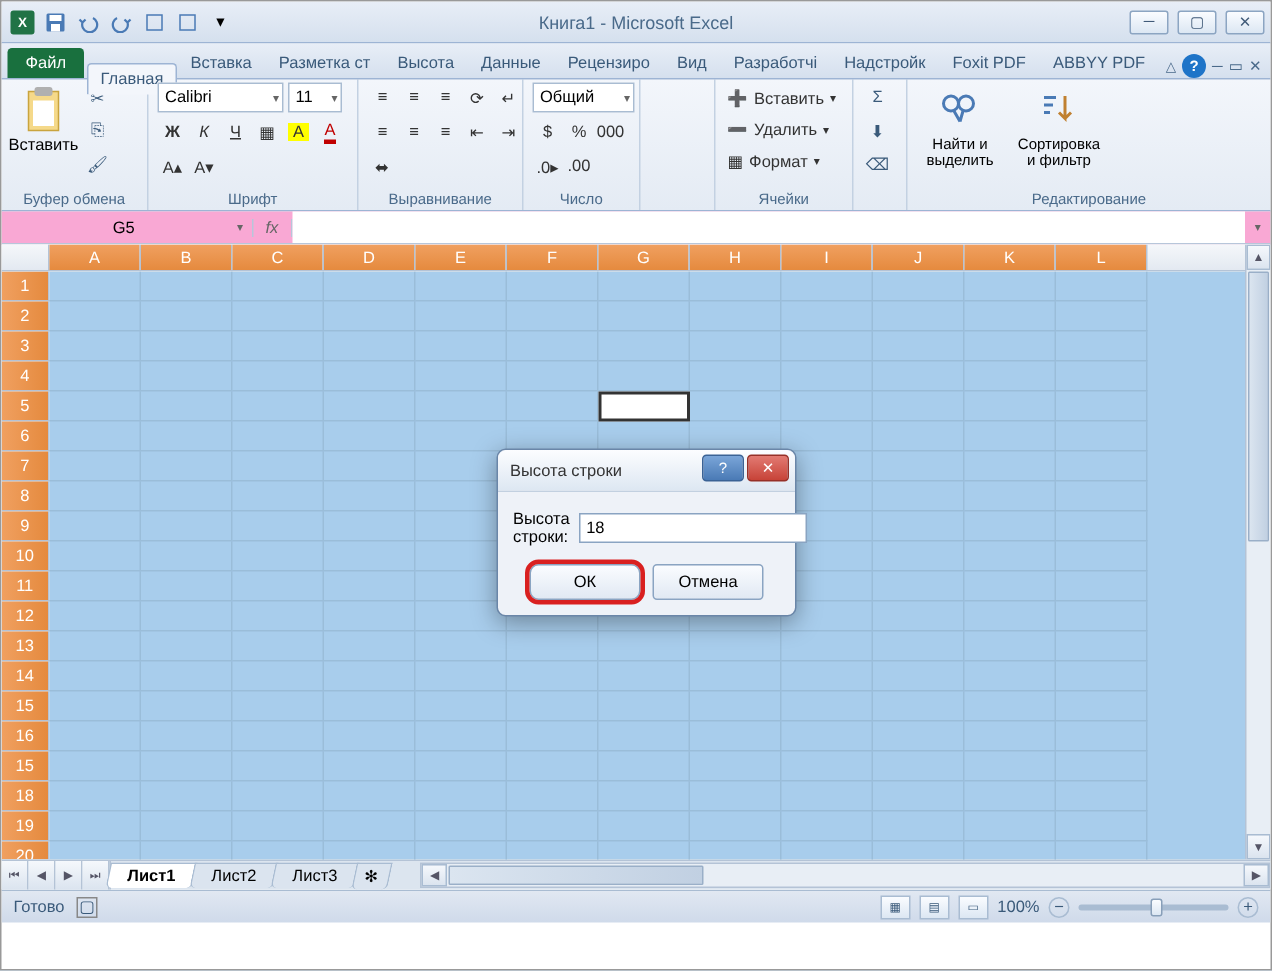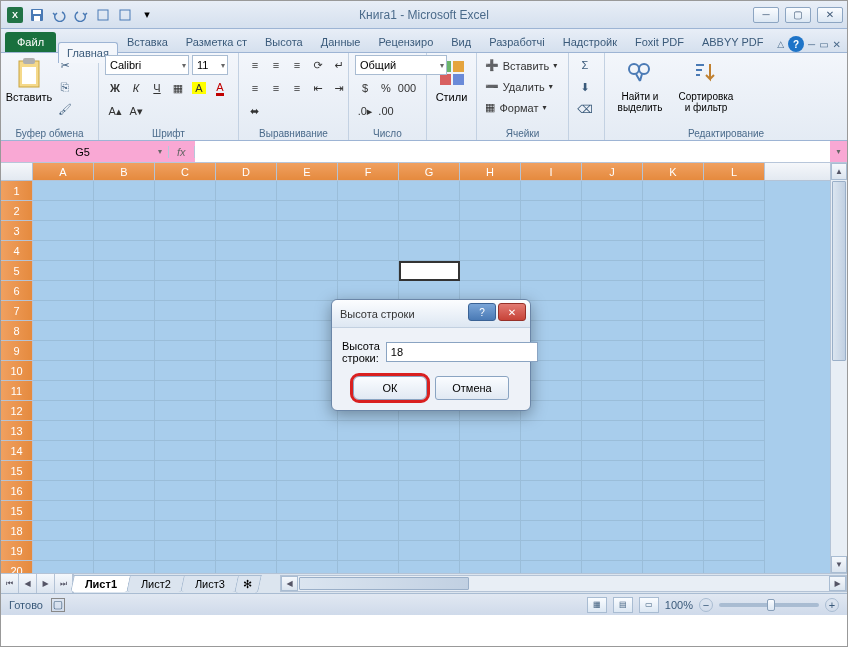--- a/index.html
+++ b/index.html
@@ -211,48 +211,35 @@
       </div>
       <div class="fmt-row">
         <div class="fmt-btn" style="width:auto;padding:0 4px">⬌</div>
       </div>
     </div>
     <div class="rgroup-label">Выравнивание</div>
   </div>
 
   <div class="rgroup" style="width:78px">
     <div class="rgroup-body" style="flex-direction:column;gap:3px">
-      <div class="combo" style="width:92px">Общий</div>
+      <div class="combo" style="width:68px">Общий</div>
       <div class="fmt-row">
         <div class="fmt-btn">$</div>
         <div class="fmt-btn">%</div>
         <div class="fmt-btn">000</div>
       </div>
       <div class="fmt-row">
         <div class="fmt-btn">.0▸</div>
         <div class="fmt-btn">.00</div>
       </div>
     </div>
     <div class="rgroup-label">Число</div>
   </div>
 
   <div class="rgroup" style="width:50px">
-    <div class="rgroup-body">
-      <div class="big-btn">
-        <div class="big-icon">
-            <svg width="28" height="28">
-              <rect x="2" y="2" width="11" height="11" fill="#6ab56a"></rect>
-              <rect x="15" y="2" width="11" height="11" fill="#e5a43e"></rect>
-              <rect x="2" y="15" width="11" height="11" fill="#d86060"></rect>
-              <rect x="15" y="15" width="11" height="11" fill="#6a8ad8"></rect>
-            </svg>
-          </div>
-        <span>Стили</span>
-      </div>
-    </div>
     <div class="rgroup-label">&nbsp;</div>
   </div>
 
   <div class="rgroup" style="width:92px">
     <div class="rgroup-body" style="flex-direction:column;gap:0">
       <div class="cells-item">
           <span>➕</span>
           <span>Вставить</span>
           <span style="font-size:8px">▾</span>
         </div>

